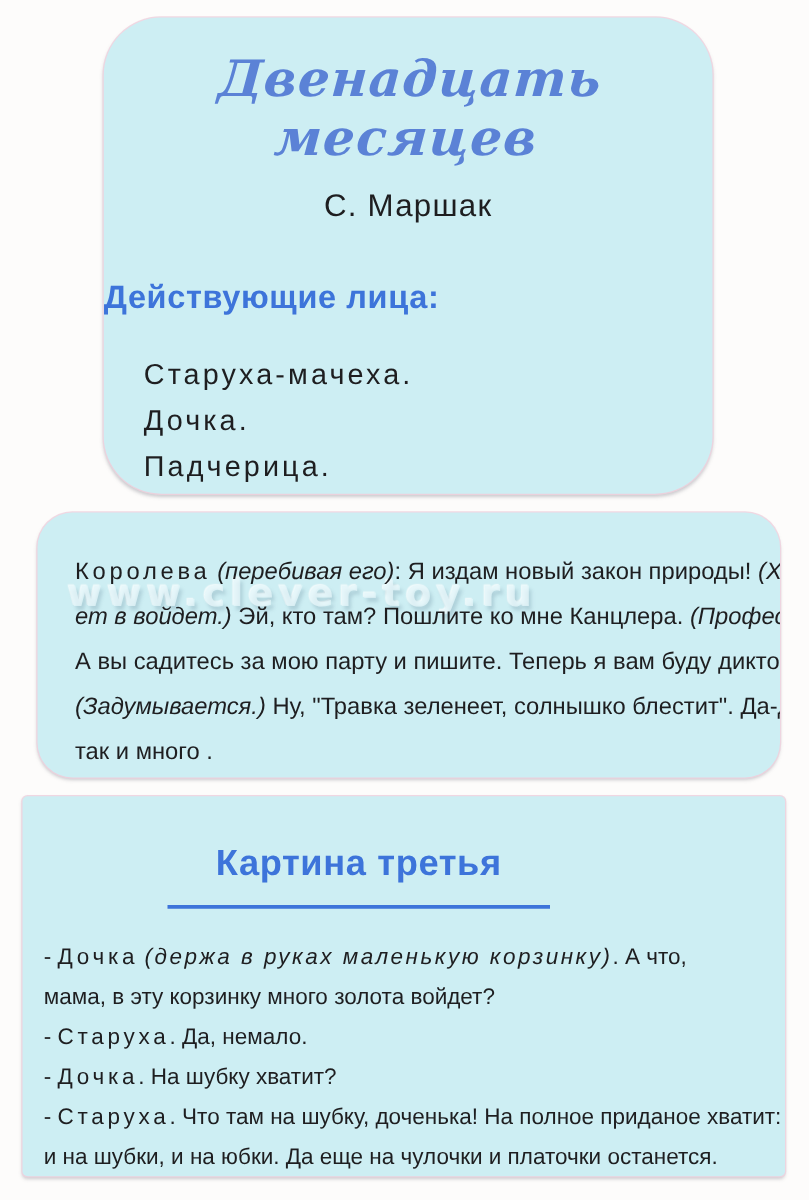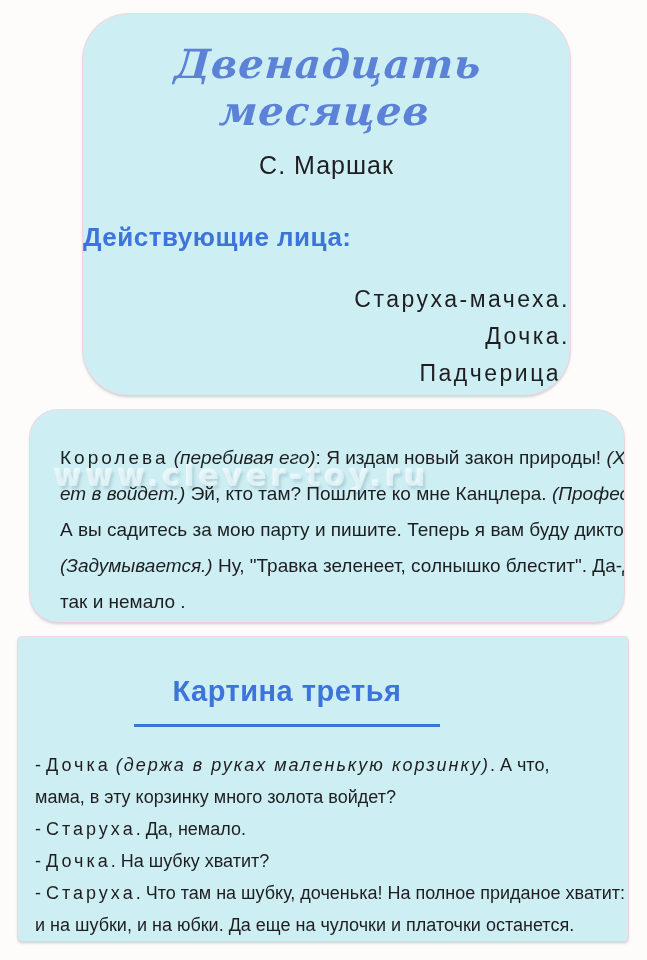--- a/index.html
+++ b/index.html
@@ -60,21 +60,20 @@
     margin-top: 42px;
     text-align: left;
     font-weight: 700;
     font-size: 26px;
     letter-spacing: 0.5px;
     color: var(--accent_blue2, #3d74da);
   }
   .char-list {
     margin-top: 28px;
     padding-left: 32px;
-    text-align: right;
   }
   .char-list .line {
     font-size: 23px;
     line-height: 37px;
     letter-spacing: 2.5px;
     white-space: nowrap;
   }
   .card2 .text-block {
     position: relative;
     z-index: 1;
@@ -146,21 +145,21 @@
       </div>
   </div>
 
   <div class="card card2">
     <div class="watermark">www.clever-toy.ru</div>
     <div class="text-block">
         <div class="line"><span class="seg-sp">Королева</span><span class="seg-r"> </span><span class="seg-i">(перебивая его)</span><span class="seg-r">: Я издам новый закон природы! </span><span class="seg-i">(Хлопа-</span></div>
         <div class="line"><span class="seg-i">ет в войдет.)</span><span class="seg-r"> Эй, кто там? Пошлите ко мне Канцлера. </span><span class="seg-i">(Профессору.)</span></div>
         <div class="line"><span class="seg-r">А вы садитесь за мою парту и пишите. Теперь я вам буду диктовать.</span></div>
         <div class="line"><span class="seg-i">(Задумывается.)</span><span class="seg-r"> Ну, "Травка зеленеет, солнышко блестит". Да-да,</span></div>
-        <div class="line"><span class="seg-r">так и немало .</span></div>
+        <div class="line"><span class="seg-r">так и много .</span></div>
       </div>
   </div>
 
   <div class="card card3">
     <div class="scene-title">Картина третья</div>
     <div class="scene-underline"></div>
     <div class="text-block">
         <div class="line"><span class="seg-r">- </span><span class="seg-sp">Дочка</span><span class="seg-r"> </span><span class="seg-isp">(держа в руках маленькую корзинку)</span><span class="seg-r">. А что,</span></div>
         <div class="line"><span class="seg-r">мама, в эту корзинку много золота войдет?</span></div>
         <div class="line"><span class="seg-r">-  </span><span class="seg-sp">Старуха</span><span class="seg-r">.  Да, немало.</span></div>

